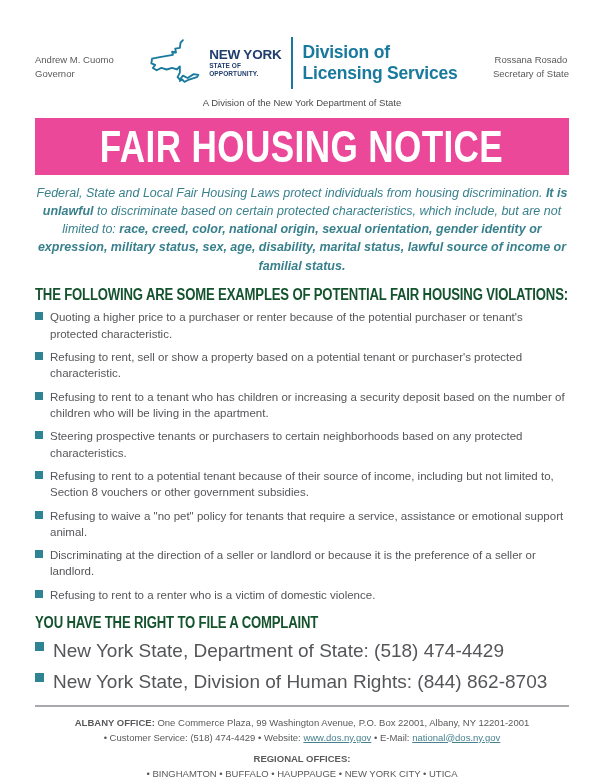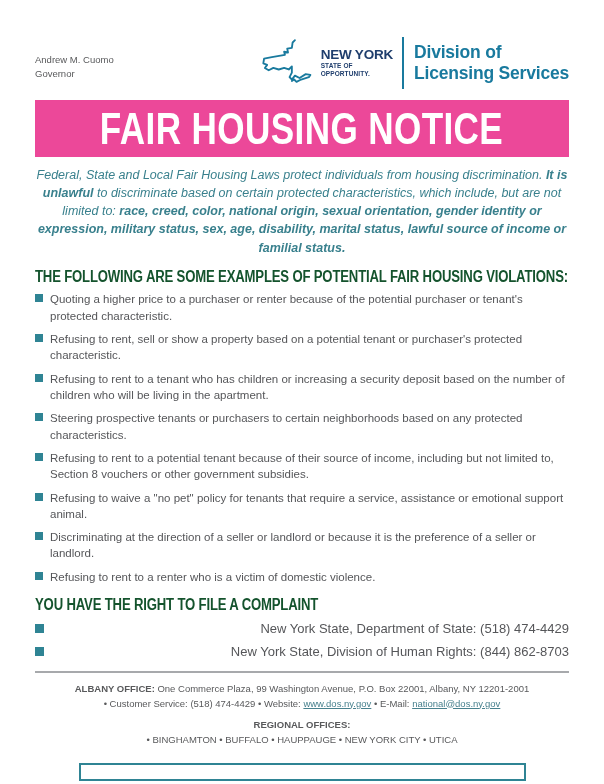--- a/index.html
+++ b/index.html
@@ -31,21 +31,21 @@
   .intro .b, .b { font-weight:bold; }
   
   .section { color:#14532d; font-size:16px; margin:11px 0 6px; line-height:1.1; }
   .cond { display:inline-block; transform:scaleX(0.82); transform-origin:left center;
           white-space:nowrap; letter-spacing:-0.2px; }
   
   ul.blist { list-style:none; margin:0; padding:0; }
   ul.blist li { position:relative; padding-left:15px; color:#555659;
                 font-size:11.5px; line-height:1.42; margin-bottom:7px; }
   ul.blist li .bullet { position:absolute; left:0; top:3px; width:8px; height:8px; background:#2F8494; }
-  ul.blist.big li { font-size:13px; padding-left:18px; margin-bottom:6px; line-height:1.35;text-align:right; }
+  ul.blist.big li { font-size:19px; padding-left:18px; margin-bottom:6px; line-height:1.35; }
   ul.blist.big li .bullet { width:9px; height:9px; top:4px; }
   
   .divider { border:none; border-top:2px solid #A7A9AC; margin:10px 0 9px; }
   .footer { text-align:center; color:#58595B; font-size:9.5px; line-height:1.55; }
   .footer a { color:#48818E; text-decoration:underline; }
   .regional-heading { font-weight:bold; margin-top:7px; }
   
   .notice-box { border:2px solid #2F8494; width:447px; margin:15px auto 0;
                 box-sizing:border-box; padding:7px 24px; text-align:center;
                 color:#2F8494; font-weight:bold; font-style:italic;
@@ -75,22 +75,27 @@
           <span>OPPORTUNITY.</span>
         </div>
       </div>
       <div class="vbar"></div>
       <div class="division">
         <span>Division of</span><br>
         <span>Licensing Services</span>
       </div>
     </div>
 
+    <div class="official right">
+      <div>Rossana Rosado</div>
+      <div>Secretary of State</div>
+    </div>
   </div>
 
+  <div class="subheader">A Division of the New York Department of State</div>
 
   <div class="banner">
     <span class="cond-c">FAIR HOUSING NOTICE</span>
   </div>
 
   <p class="intro"><span>Federal, State and Local Fair Housing Laws protect individuals from housing discrimination. </span><span class="b">It is unlawful</span><span> to discriminate based on certain protected characteristics, which include, but are not limited to: </span><span class="b">race, creed, color, national origin, sexual orientation, gender identity or expression, military status, sex, age, disability, marital status, lawful source of income or familial status.</span></p>
 
   <h2 class="section">
     <span class="cond">THE FOLLOWING ARE SOME EXAMPLES OF POTENTIAL FAIR HOUSING VIOLATIONS:</span>
   </h2>

